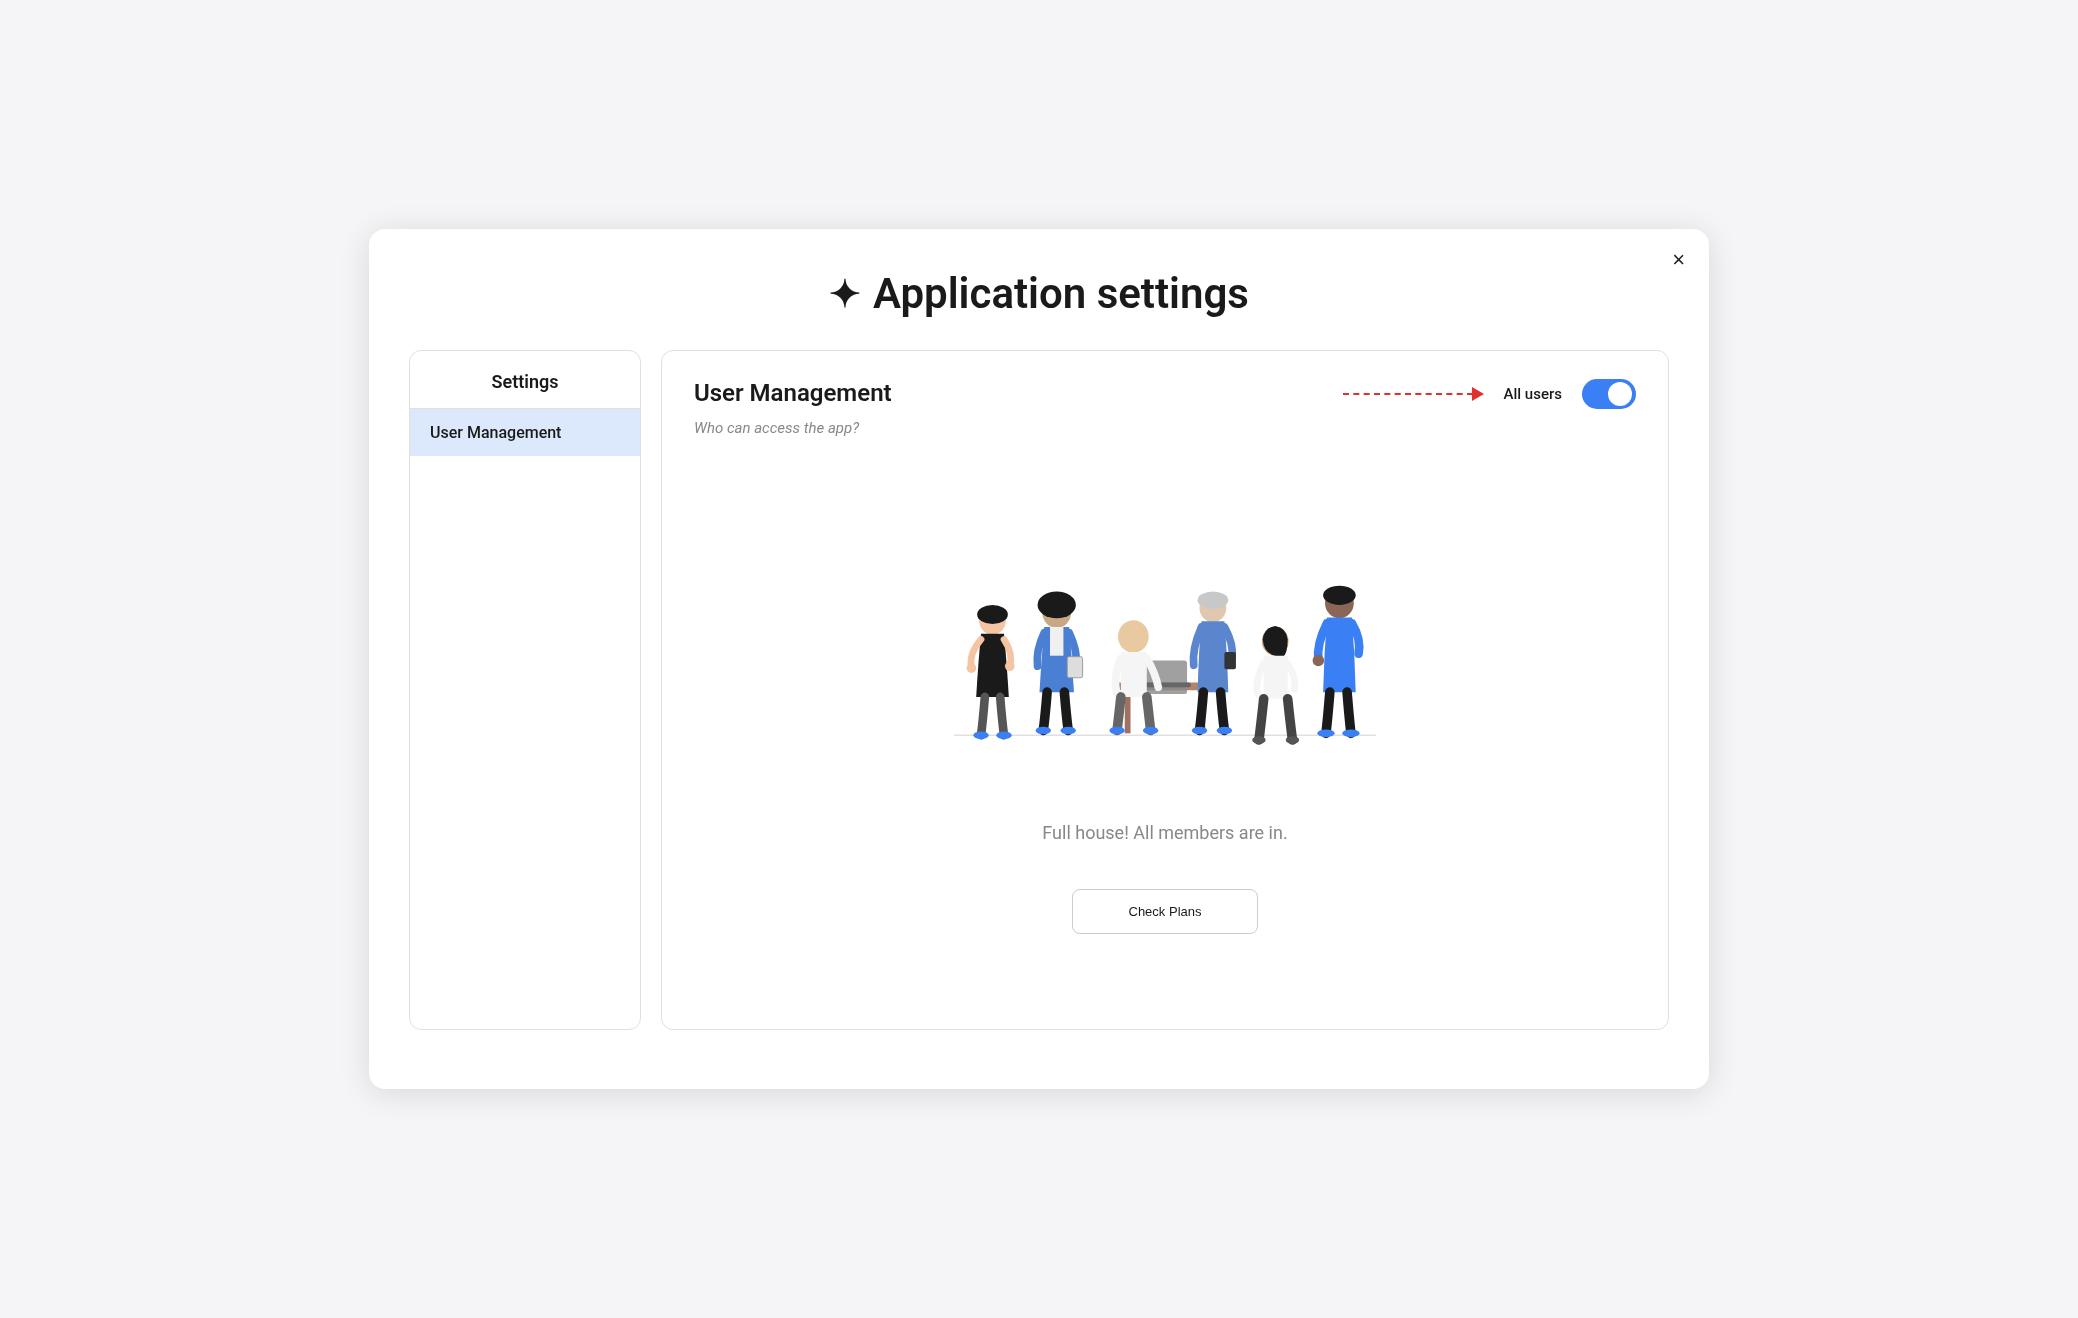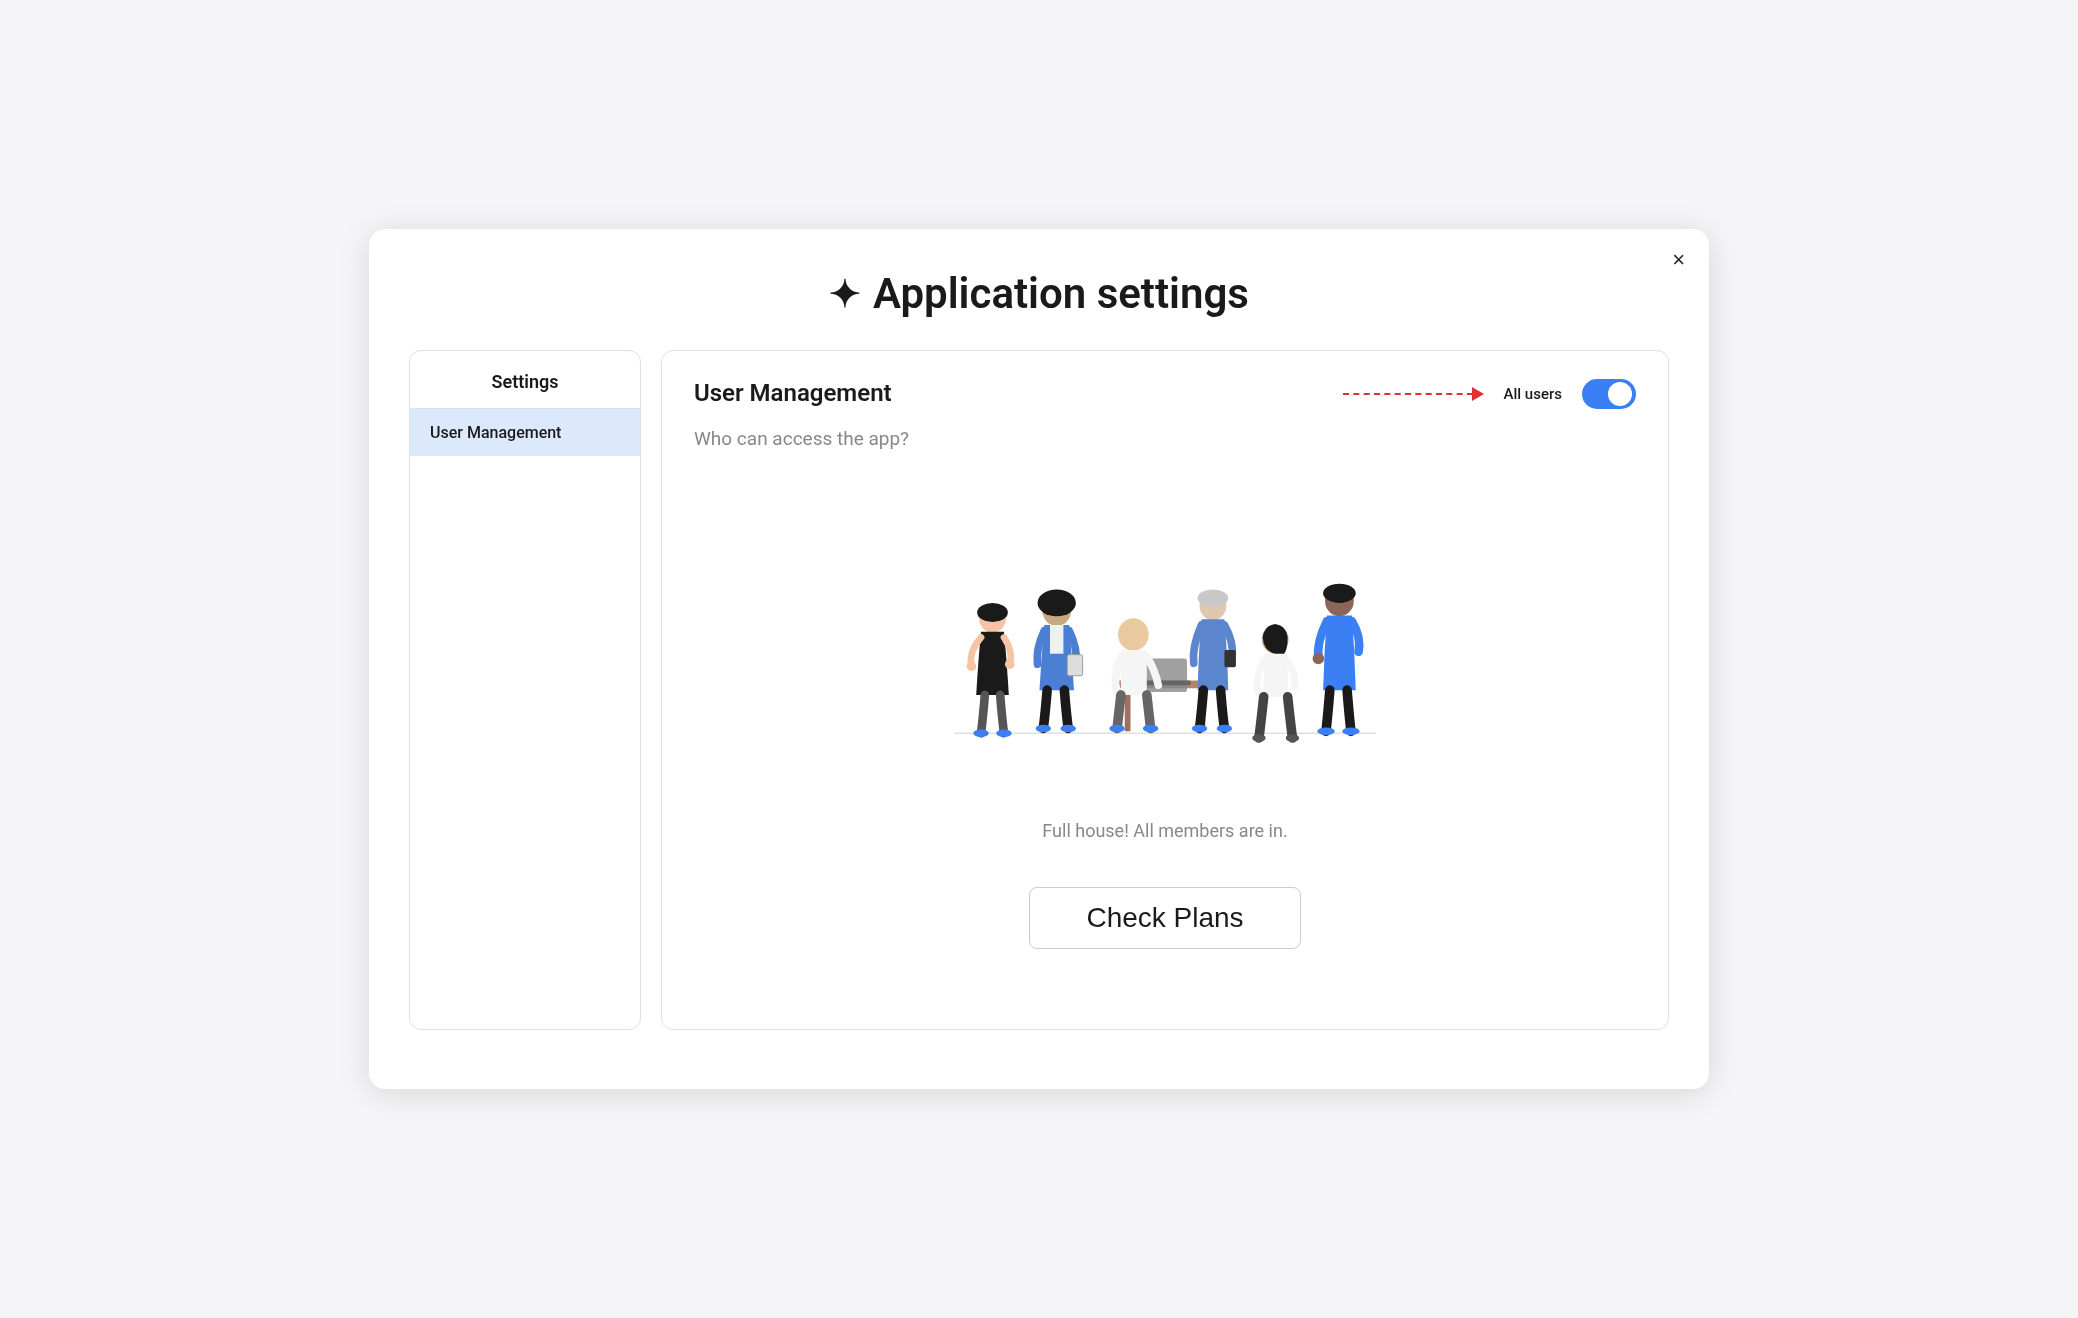--- a/index.html
+++ b/index.html
@@ -121,23 +121,24 @@
       flex-direction: column;
     }
 
     .panel-title {
       font-size: 24px;
       font-weight: 600;
       color: #1a1a1a;
     }
 
     .panel-subtitle {
-      font-size: 19px;
+      font-size: 15px;
       color: #888;
-      margin-top: 20px;
+      font-style: italic;
+      margin-top: 12px;
     }
 
     .panel-header-right {
       display: flex;
       align-items: center;
       gap: 20px;
     }
 
     
     .dashed-arrow {
@@ -221,21 +222,21 @@
     .illustration-text {
       margin-top: 32px;
       font-size: 18px;
       color: #888;
       text-align: center;
     }
 
     .check-plans-button {
       margin-top: 20px;
       padding: 14px 56px;
-      font-size: 28px;
+      font-size: 13px;
       color: #1a1a1a;
       background: #fff;
       border: 1.5px solid #ccc;
       border-radius: 8px;
       cursor: pointer;
       font-weight: 400;
       transition: background 0.2s;
     }
   </style>
 </head>

